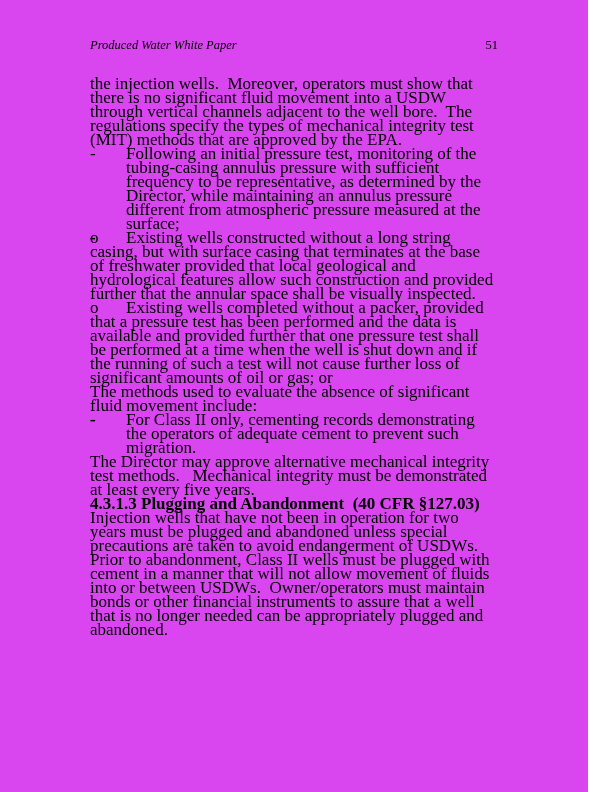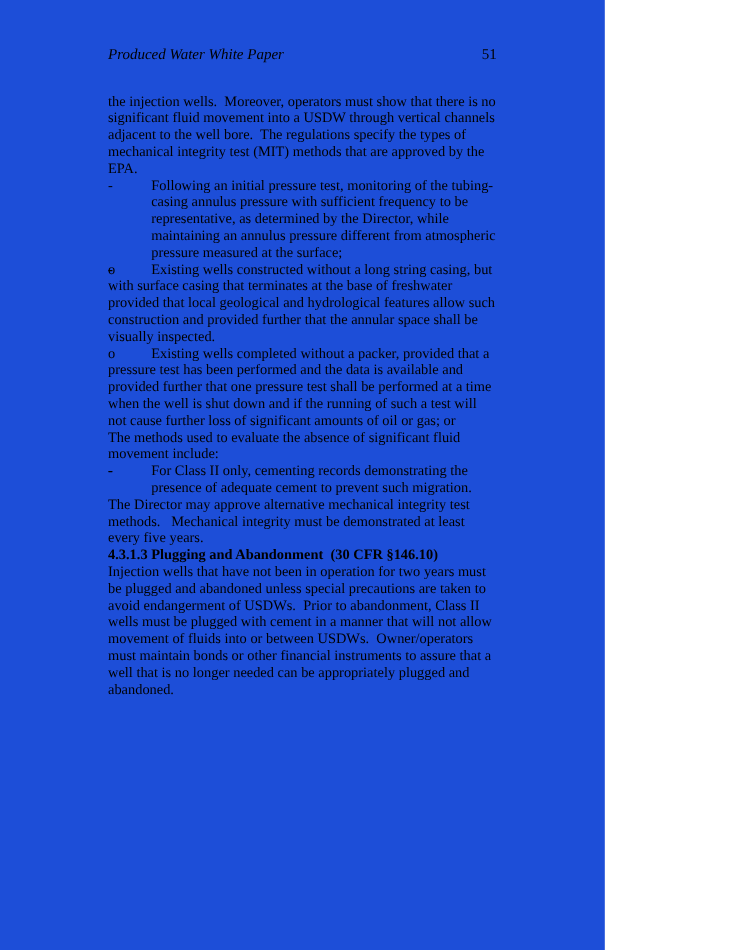--- a/index.html
+++ b/index.html
@@ -1,37 +1,37 @@
 <!DOCTYPE html>
 <html><head>
 <meta charset="utf-8">
 <style>
   html, body { margin: 0; padding: 0; background: #ffffff; }
   .page {
     position: relative;
-    width: 504px;
+    width: 588px;
     height: 792px;
     box-sizing: border-box;
-    background: #1d4ed8;
+    background: #d946ef;
     color: #000000;
     font-family: "Liberation Serif", serif;
     padding: 38px 90px 0 90px;
     overflow: hidden;
   }
   .running-header {
     display: flex;
     justify-content: space-between;
     align-items: baseline;
     font-size: 12.5px;
     line-height: 14px;
   }
   .running-header .title { font-style: italic; }
   .body-text {
     margin-top: 25px;
-    font-size: 12px;
+    font-size: 17px;
     line-height: 14px;
     text-align: left;
   }
   .body-text p {
     margin: 0;
     white-space: pre-wrap;
   }
   .gap    { margin-top: 14px; }
   .gap-sm { margin-top: 12px; }
   .gap-lg { margin-top: 30px; }
@@ -72,23 +72,23 @@
     <p class="bullet gap"><span class="marker">-</span></p>
 
     <p class="opara"><span class="o-marker">o</span><span>Existing wells constructed without a long string casing, but with surface casing that terminates at the base of freshwater provided that local geological and hydrological features allow such construction and provided further that the annular space shall be visually inspected.</span></p>
 
     <p class="opara gap"><span class="o-marker">o</span><span>Existing wells completed without a packer, provided that a pressure test has been performed and the data is available and provided further that one pressure test shall be performed at a time when the well is shut down and if the running of such a test will not cause further loss of significant amounts of oil or gas; or</span></p>
 
     <p class="gap-lg">The methods used to evaluate the absence of significant fluid movement include:</p>
 
     <p class="bullet gap"><span class="marker">-</span></p>
 
-    <p class="bullet gap"><span class="marker">-</span><span>For Class II only, cementing records demonstrating the presence of adequate cement to prevent such migration.</span></p>
+    <p class="bullet gap"><span class="marker">-</span><span>For Class II only, cementing records demonstrating the operators of adequate cement to prevent such migration.</span></p>
 
     <p class="gap">The Director may approve alternative mechanical integrity test methods.   Mechanical integrity must be demonstrated at least every five years.</p>
 
-    <p class="heading gap-sm">4.3.1.3 Plugging and Abandonment  (30 CFR §146.10)</p>
+    <p class="heading gap-sm">4.3.1.3 Plugging and Abandonment  (40 CFR §127.03)</p>
 
     <p class="gap">Injection wells that have not been in operation for two years must be plugged and abandoned unless special precautions are taken to avoid endangerment of USDWs.  Prior to abandonment, Class II wells must be plugged with cement in a manner that will not allow movement of fluids into or between USDWs.  Owner/operators must maintain bonds or other financial instruments to assure that a well that is no longer needed can be appropriately plugged and abandoned.</p>
 
   </div>
 
 </div>
 
 </body></html>

